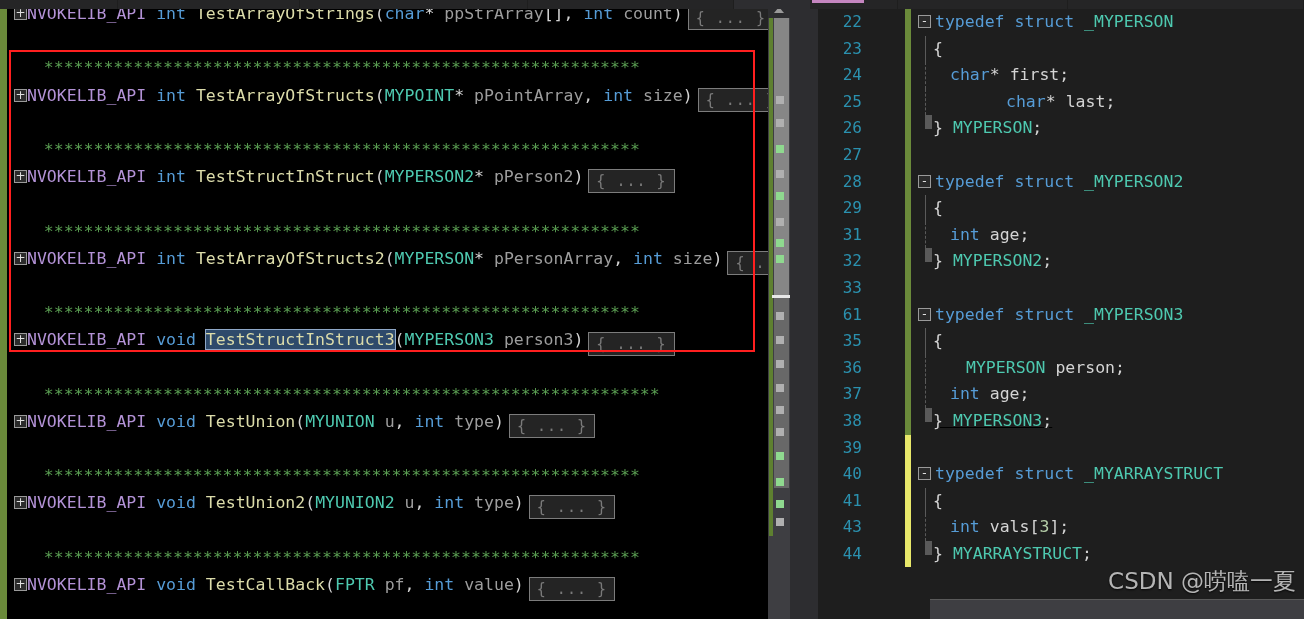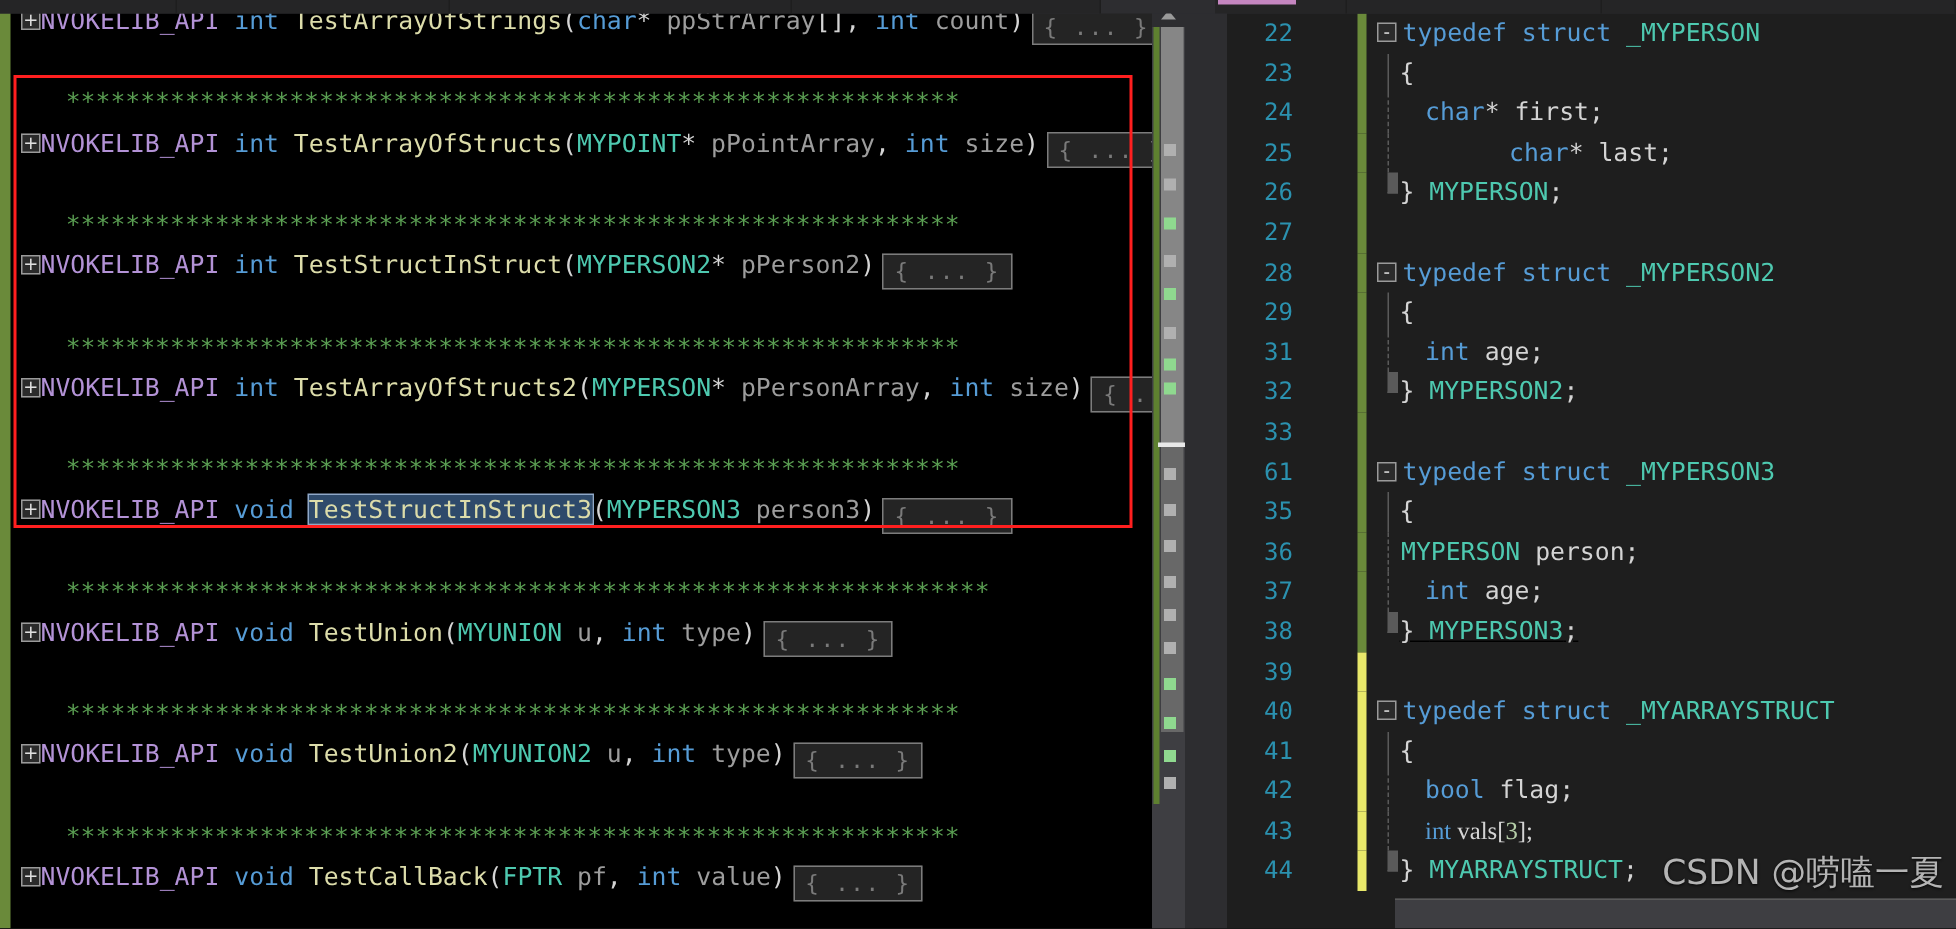--- a/index.html
+++ b/index.html
@@ -220,27 +220,26 @@
         <div class="rrow"><span class="lineno">25</span><span class="cbar green"></span><span class="guide dash"></span><span class="rindent" style="left: 176px; margin-left: 40px;"><span class="kw">char</span><span class="punc">* </span><span class="plain">last</span><span class="punc">;</span></span></div>
         <div class="rrow"><span class="lineno">26</span><span class="cbar green"></span><span class="guide end"></span><span class="rtext" style="left: 143px;"><span class="punc">} </span><span class="type">MYPERSON</span><span class="punc">;</span></span></div>
         <div class="rrow"><span class="lineno">27</span><span class="cbar green"></span><span class="rtext"></span></div>
         <div class="rrow"><span class="lineno">28</span><span class="cbar green"></span><span class="rfold">-</span><span class="rtext" style="left: 145px;"><span class="kw">typedef</span><span class="plain"> </span><span class="kw">struct</span><span class="plain"> </span><span class="type">_MYPERSON2</span></span></div>
         <div class="rrow"><span class="lineno">29</span><span class="cbar green"></span><span class="guide "></span><span class="rtext" style="left: 143px;"><span class="punc">{</span></span></div>
         <div class="rrow"><span class="lineno">31</span><span class="cbar green"></span><span class="guide dash"></span><span class="rindent" style="left: 160px;"><span class="kw">int</span><span class="plain"> </span><span class="plain">age</span><span class="punc">;</span></span></div>
         <div class="rrow"><span class="lineno">32</span><span class="cbar green"></span><span class="guide end"></span><span class="rtext" style="left: 143px;"><span class="punc">} </span><span class="type">MYPERSON2</span><span class="punc">;</span></span></div>
         <div class="rrow"><span class="lineno">33</span><span class="cbar green"></span><span class="rtext"></span></div>
         <div class="rrow"><span class="lineno">61</span><span class="cbar green"></span><span class="rfold">-</span><span class="rtext" style="left: 145px;"><span class="kw">typedef</span><span class="plain"> </span><span class="kw">struct</span><span class="plain"> </span><span class="type">_MYPERSON3</span></span></div>
         <div class="rrow"><span class="lineno">35</span><span class="cbar green"></span><span class="guide "></span><span class="rtext" style="left: 143px;"><span class="punc">{</span></span></div>
-        <div class="rrow"><span class="lineno">36</span><span class="cbar green"></span><span class="guide dash"></span><span class="rindent" style="left: 144px;"><span class="type">MYPERSON</span><span class="plain"> </span><span class="plain">person</span><span class="punc">;</span></span></div>
+        <div class="rrow"><span class="lineno">36</span><span class="cbar green"></span><span class="guide dash"></span><span class="rindent" style="left: 176px;"><span class="type">MYPERSON</span><span class="plain"> </span><span class="plain">person</span><span class="punc">;</span></span></div>
         <div class="rrow"><span class="lineno">37</span><span class="cbar green"></span><span class="guide dash"></span><span class="rindent" style="left: 160px;"><span class="kw">int</span><span class="plain"> </span><span class="plain">age</span><span class="punc">;</span></span></div>
         <div class="rrow"><span class="lineno">38</span><span class="cbar green"></span><span class="guide end"></span><span class="rtext" style="left: 143px; text-decoration: underline;"><span class="punc">} </span><span class="type">MYPERSON3</span><span class="punc">;</span></span></div>
         <div class="rrow"><span class="lineno">39</span><span class="cbar yellow"></span><span class="rtext"></span></div>
         <div class="rrow"><span class="lineno">40</span><span class="cbar yellow"></span><span class="rfold">-</span><span class="rtext" style="left: 145px;"><span class="kw">typedef</span><span class="plain"> </span><span class="kw">struct</span><span class="plain"> </span><span class="type">_MYARRAYSTRUCT</span></span></div>
         <div class="rrow"><span class="lineno">41</span><span class="cbar yellow"></span><span class="guide "></span><span class="rtext" style="left: 143px;"><span class="punc">{</span></span></div>
-        <div class="rrow"><span class="lineno">42</span><span class="cbar yellow"></span><span class="guide dash"></span><span class="rindent" style="left: 160px;"><span class="kw">bool</span><span class="plain"> </span><span class="plain">flag</span><span class="punc">;</span></span></div>
-        <div class="rrow"><span class="lineno">43</span><span class="cbar yellow"></span><span class="guide dash"></span><span class="rindent" style="left: 160px; font-family: Liberation Serif, serif;"><span class="kw">int</span><span class="plain"> </span><span class="plain">vals</span><span class="punc">[</span><span class="num">3</span><span class="punc">];</span></span></div>
+        <div class="rrow"><span class="lineno">43</span><span class="cbar yellow"></span><span class="guide dash"></span><span class="rindent" style="left: 160px;"><span class="kw">int</span><span class="plain"> </span><span class="plain">vals</span><span class="punc">[</span><span class="num">3</span><span class="punc">];</span></span></div>
         <div class="rrow"><span class="lineno">44</span><span class="cbar yellow"></span><span class="guide end"></span><span class="rtext" style="left: 143px;"><span class="punc">} </span><span class="type">MYARRAYSTRUCT</span><span class="punc">;</span></span></div>
       </div>
     <div class="hbar"></div>
   </div>
 
   <div class="watermark">CSDN @唠嗑一夏</div>
 </div>
 
 </body></html>

